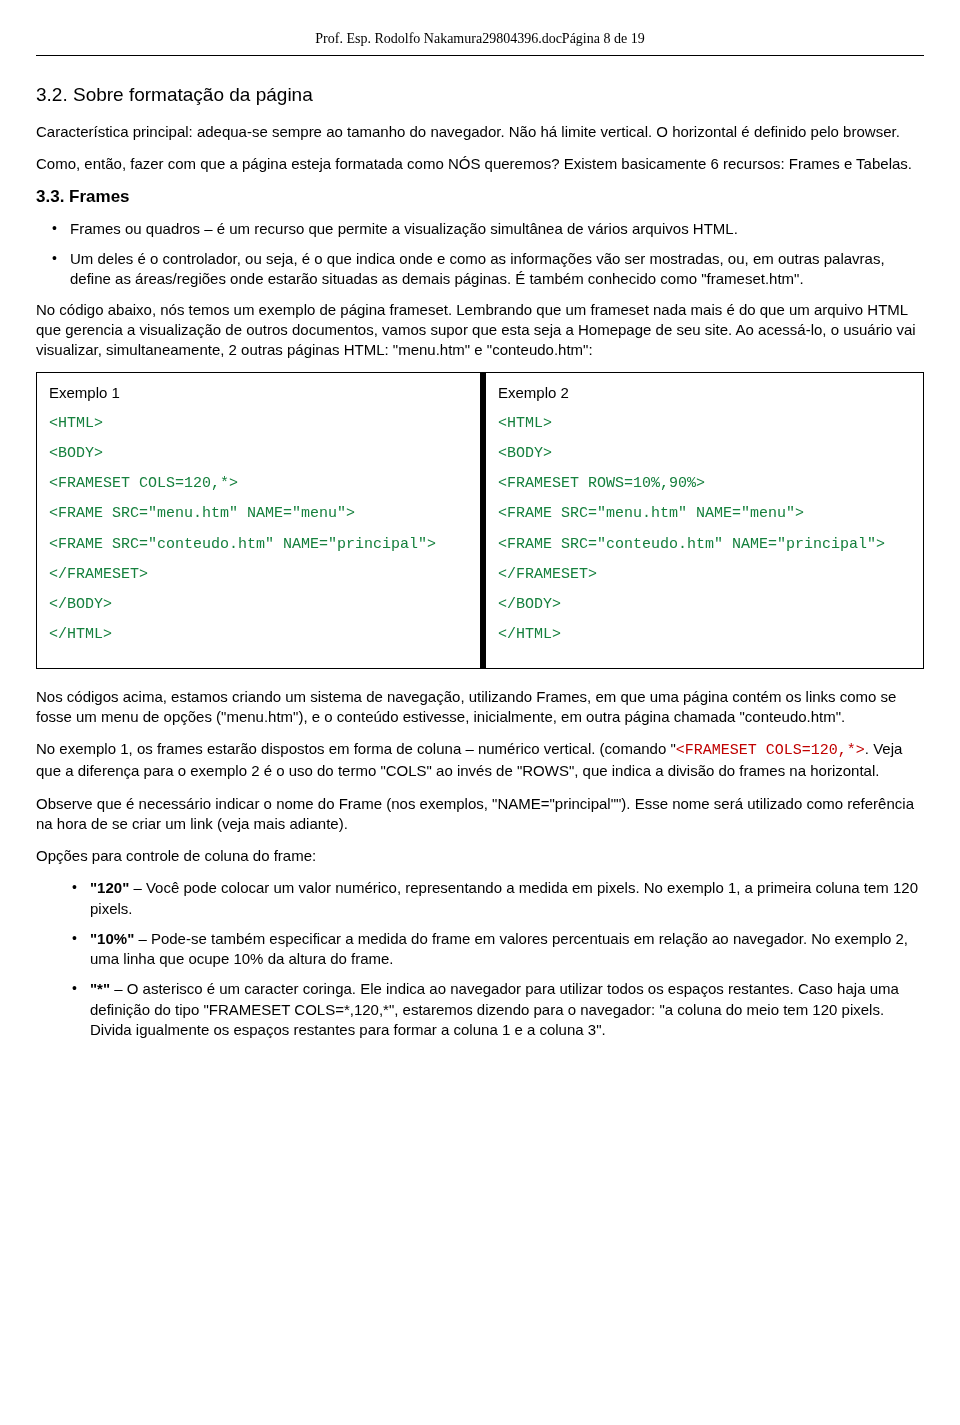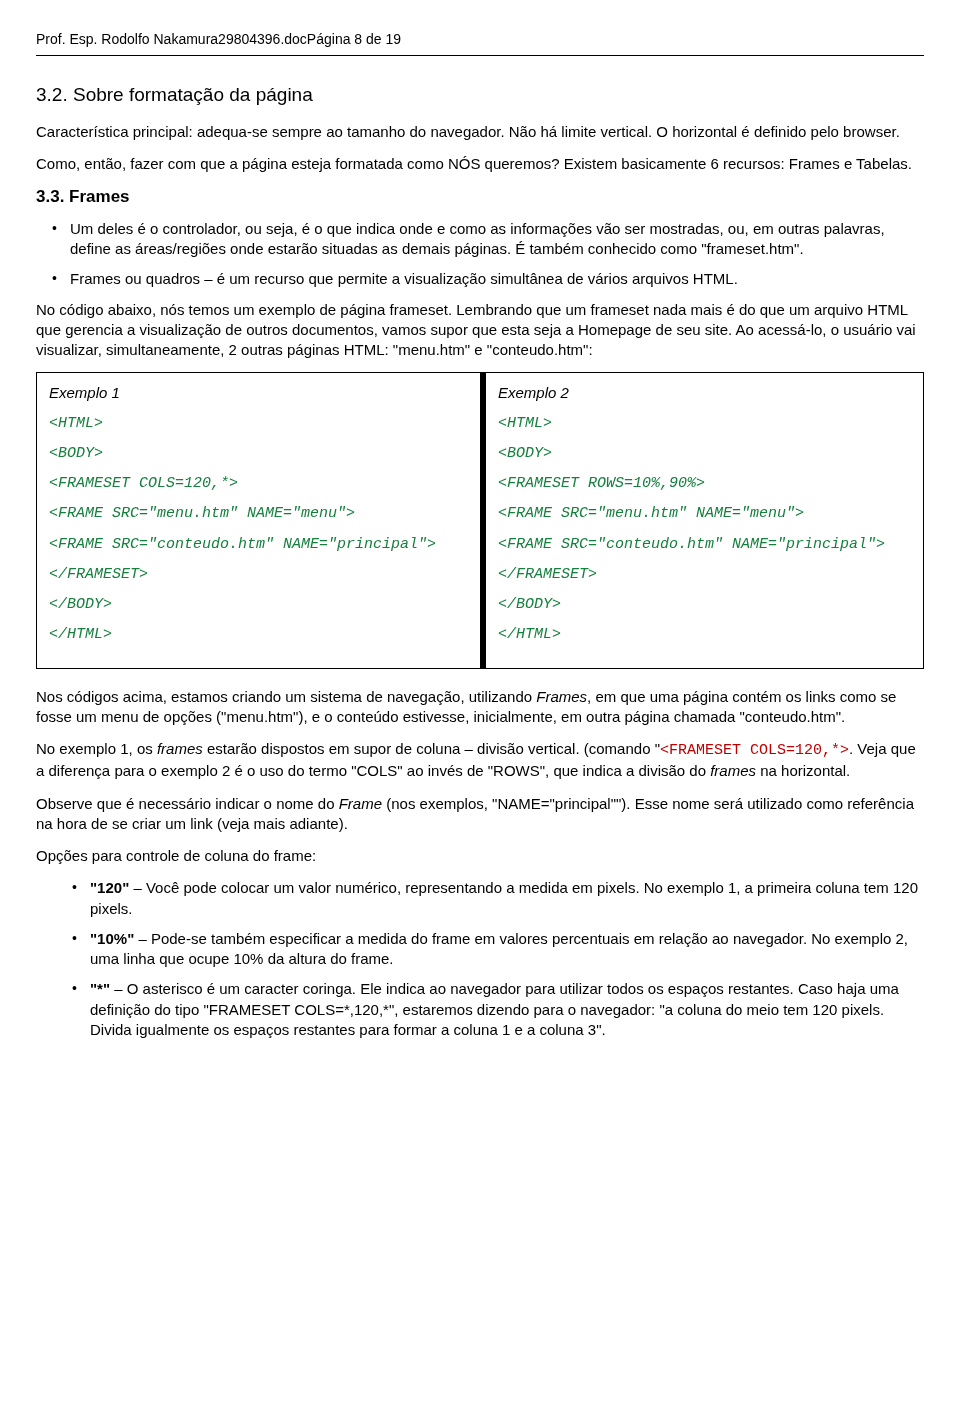--- a/index.html
+++ b/index.html
@@ -8,23 +8,24 @@
     line-height: 1.35;
     color: #000;
     margin: 0;
     padding: 30px 36px 40px 36px;
     width: 960px;
     box-sizing: border-box;
     background: #fff;
   }
   .header {
     display: flex;
-    justify-content: flex-start;
+    justify-content: center;
     font-size: 14px;
     margin-bottom: 6px;
+    font-family: Liberation Serif, serif;
   }
   .hr {
     border: 0;
     border-top: 1px solid #000;
     margin: 0 0 26px 0;
   }
   h2.sec {
     font-size: 19px;
     font-weight: normal;
     margin: 0 0 14px 0;
@@ -52,21 +53,20 @@
     top: 0;
     font-size: 14px;
   }
   .codefont { font-family: "Courier New", Courier, monospace; }
   .red { color: #c00000; }
   .examples {
     display: flex;
     gap: 0;
     border: 1px solid #000;
     margin: 6px 0 18px 0;
-    font-style: italic;
   }
   .col {
     flex: 1 1 50%;
     padding: 10px 12px 12px 12px;
     box-sizing: border-box;
   }
   .col + .col { border-left: 6px solid #000000; }
   .ex-title { margin-bottom: 10px; }
   .codeblock {
     font-family: "Courier New", Courier, monospace;
@@ -86,41 +86,41 @@
     padding-left: 54px;
     margin: 0 0 10px 0;
   }
   ul.sub-bullets > li::before {
     content: "•";
     position: absolute;
     left: 36px;
     top: 0;
     font-size: 14px;
   }
-  .i { font-style: italic; }
+  .i { }
 </style>
 </head>
 <body>
 
 <div class="header">
   <span>Prof. Esp. Rodolfo Nakamura</span>
   <span>29804396.doc</span>
   <span>Página 8 de 19</span>
 </div>
 <hr class="hr">
 
 <h2 class="sec">3.2. Sobre formatação da página</h2>
 <p>Característica principal: adequa-se sempre ao tamanho do navegador. Não há limite vertical. O horizontal é definido pelo browser.</p>
 <p>Como, então, fazer com que a página esteja formatada como NÓS queremos? Existem basicamente 6 recursos: Frames e Tabelas.</p>
 
 <h2 class="sub">3.3. Frames</h2>
 
 <ul class="bullets">
+  <li>Frames ou quadros – é um recurso que permite a visualização simultânea de vários arquivos HTML.</li>
   <li>Um deles é o controlador, ou seja, é o que indica onde e como as informações vão ser mostradas, ou, em outras palavras, define as áreas/regiões onde estarão situadas as demais páginas. É também conhecido como "frameset.htm".</li>
-  <li>Frames ou quadros – é um recurso que permite a visualização simultânea de vários arquivos HTML.</li>
 </ul>
 
 <p>No código abaixo, nós temos um exemplo de página frameset. Lembrando que um frameset nada mais é do que um arquivo HTML que gerencia a visualização de outros documentos, vamos supor que esta seja a Homepage de seu site. Ao acessá-lo, o usuário vai visualizar, simultaneamente, 2 outras páginas HTML: "menu.htm" e "conteudo.htm":</p>
 
 <div class="examples">
   <div class="col">
     <div class="ex-title">Exemplo 1</div>
     <div class="codeblock">&lt;HTML&gt;</div>
     <div class="codeblock">&lt;BODY&gt;</div>
     <div class="codeblock">&lt;FRAMESET COLS=120,*&gt;</div>
@@ -141,21 +141,21 @@
     <div class="codeblock">&lt;/BODY&gt;</div>
     <div class="codeblock">&lt;/HTML&gt;</div>
   </div>
 </div>
 
 <p>
   <span>Nos códigos acima, estamos criando um sistema de navegação, utilizando </span><span class="i">Frames</span><span>, em que uma página contém os links como se fosse um menu de opções ("menu.htm"), e o conteúdo estivesse, inicialmente, em outra página chamada "conteudo.htm".</span>
 </p>
 
 <p>
-  <span>No exemplo 1, os </span><span class="i">frames</span><span> estarão dispostos em supor de coluna – divisão vertical. (comando "</span><span class="codefont red">&lt;FRAMESET COLS=120,*&gt;</span><span>. Veja que a diferença para o exemplo 2 é o uso do termo "COLS" ao invés de "ROWS", que indica a divisão do </span><span class="i">frames</span><span> na horizontal.</span>
+  <span>No exemplo 1, os </span><span class="i">frames</span><span> estarão dispostos em forma de coluna – numérico vertical. (comando "</span><span class="codefont red">&lt;FRAMESET COLS=120,*&gt;</span><span>. Veja que a diferença para o exemplo 2 é o uso do termo "COLS" ao invés de "ROWS", que indica a divisão do </span><span class="i">frames</span><span> na horizontal.</span>
 </p>
 
 <p>
   <span>Observe que é necessário indicar o nome do </span><span class="i">Frame</span><span> (nos exemplos, "NAME="principal""). Esse nome será utilizado como referência na hora de se criar um link (veja mais adiante).</span>
 </p>
 
 <p>Opções para controle de coluna do frame:</p>
 
 <ul class="sub-bullets">
   <li>

